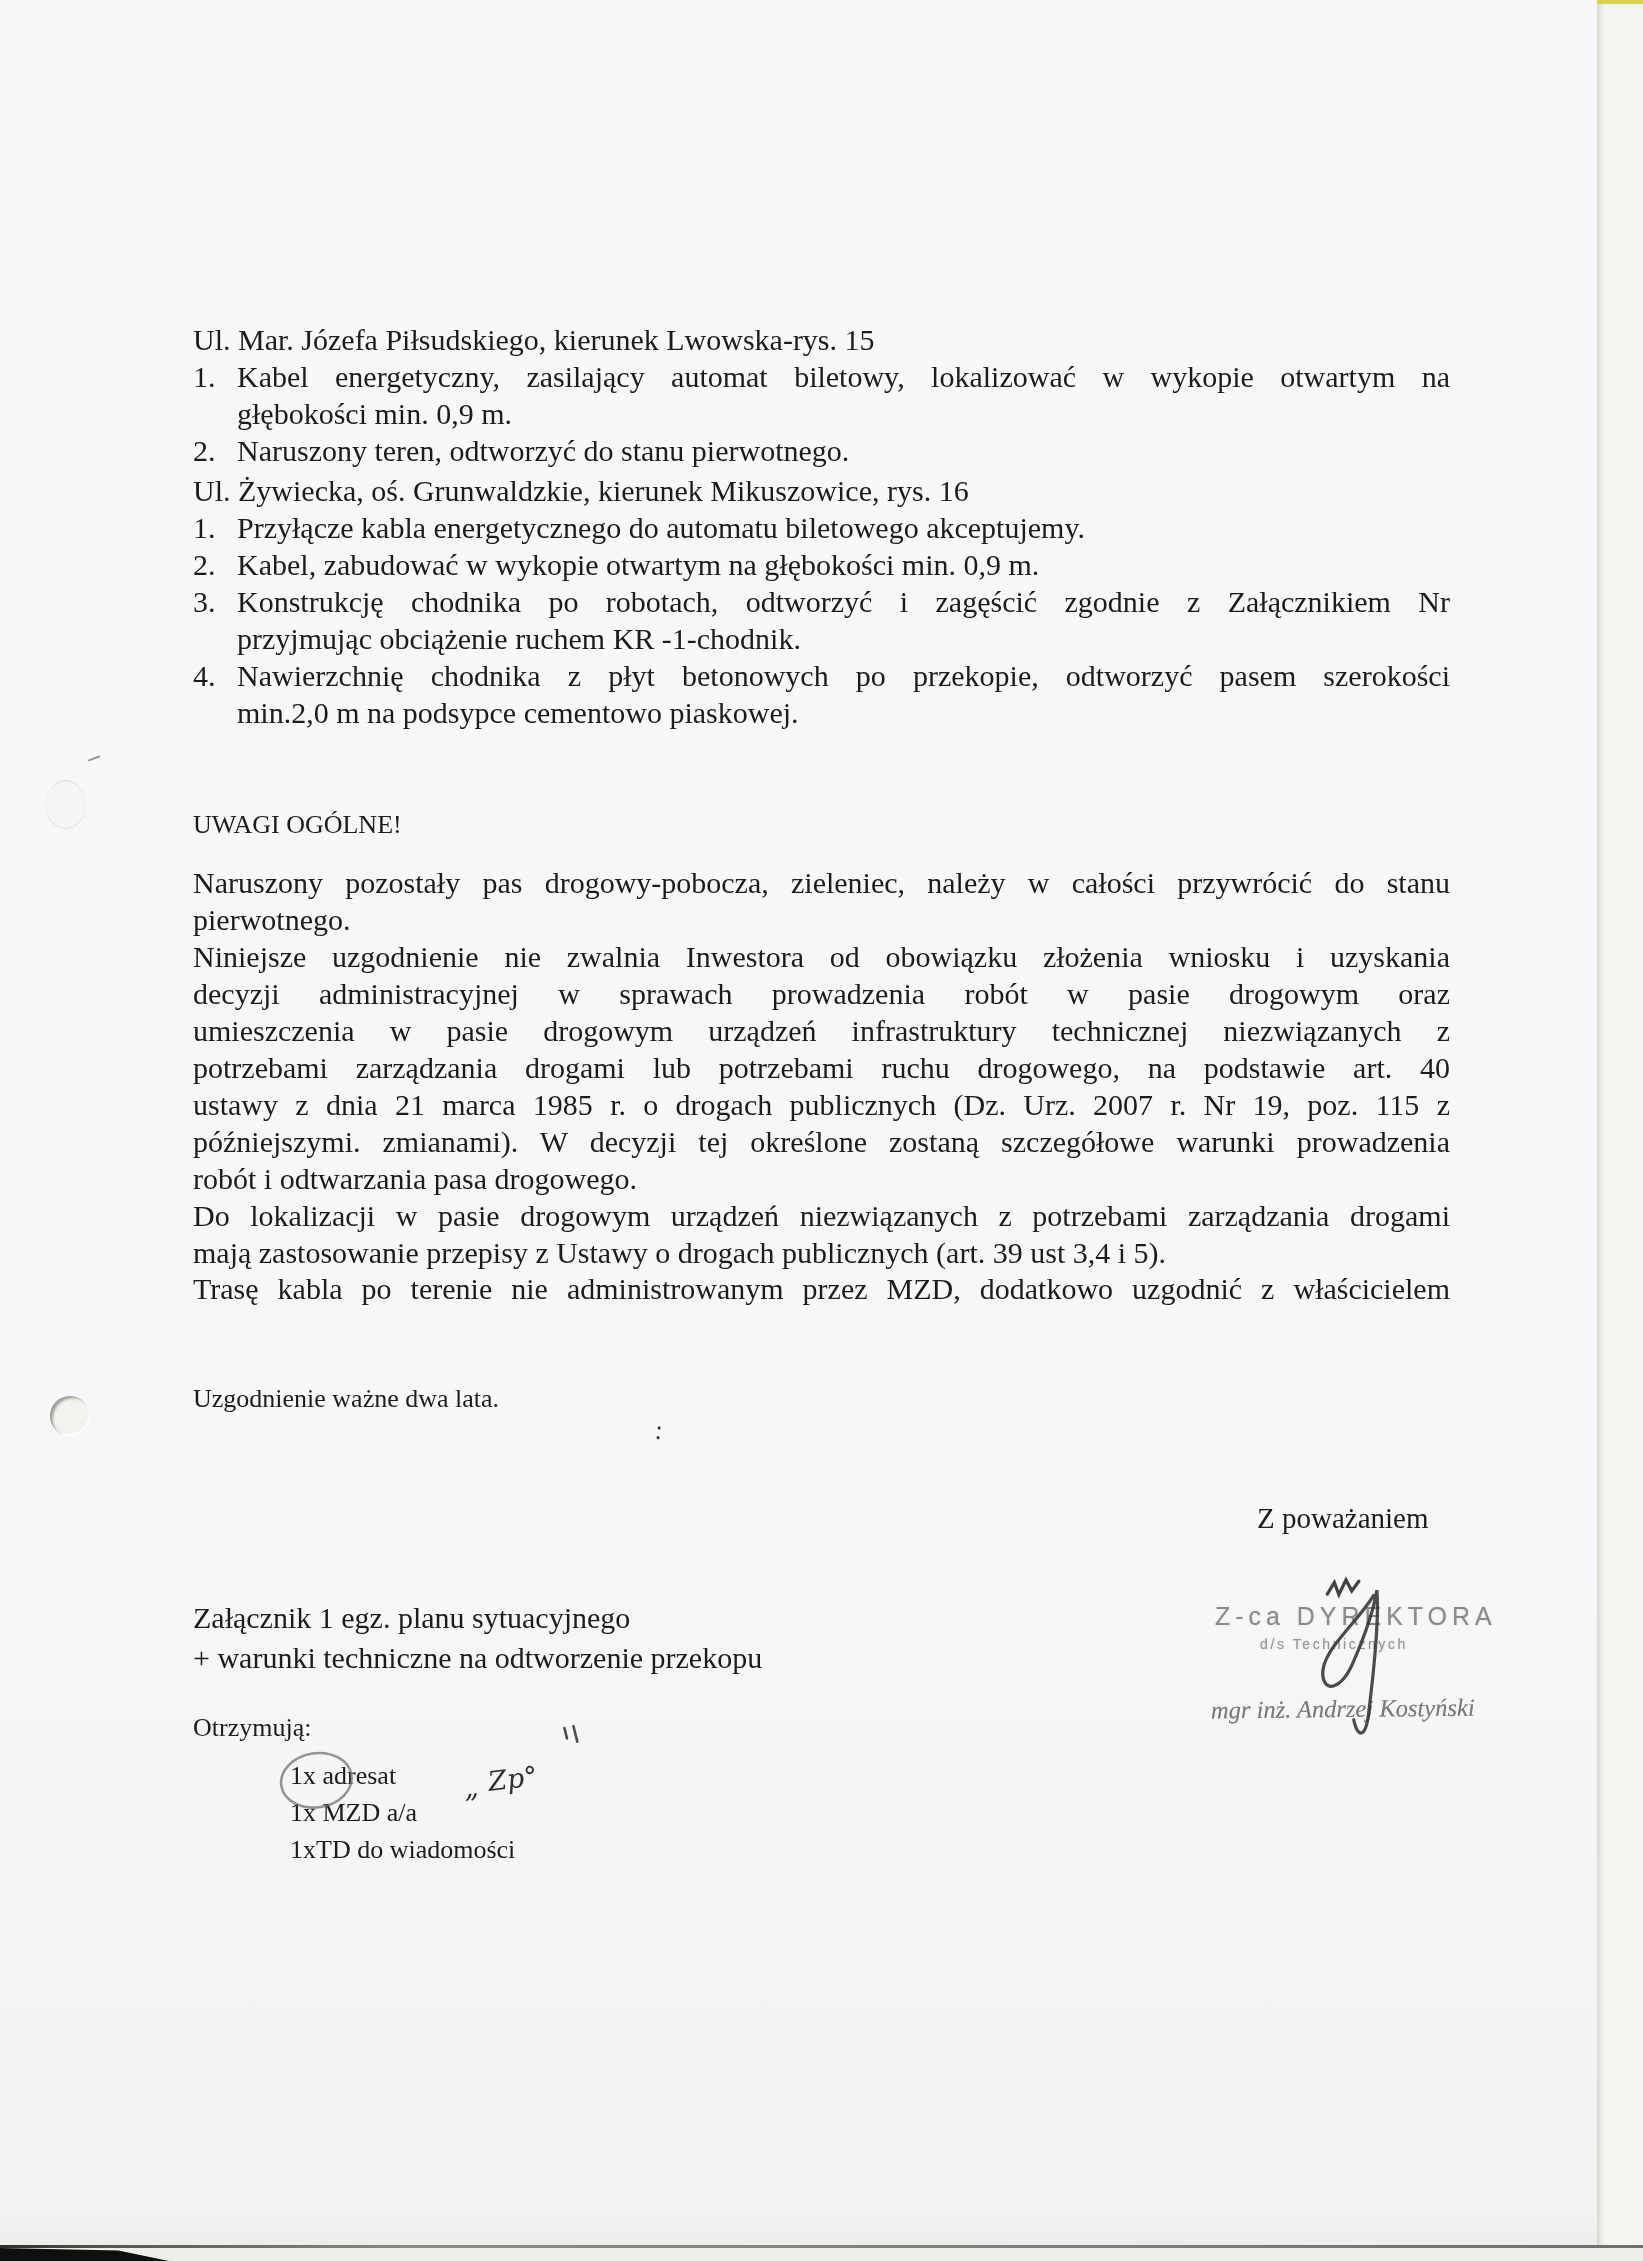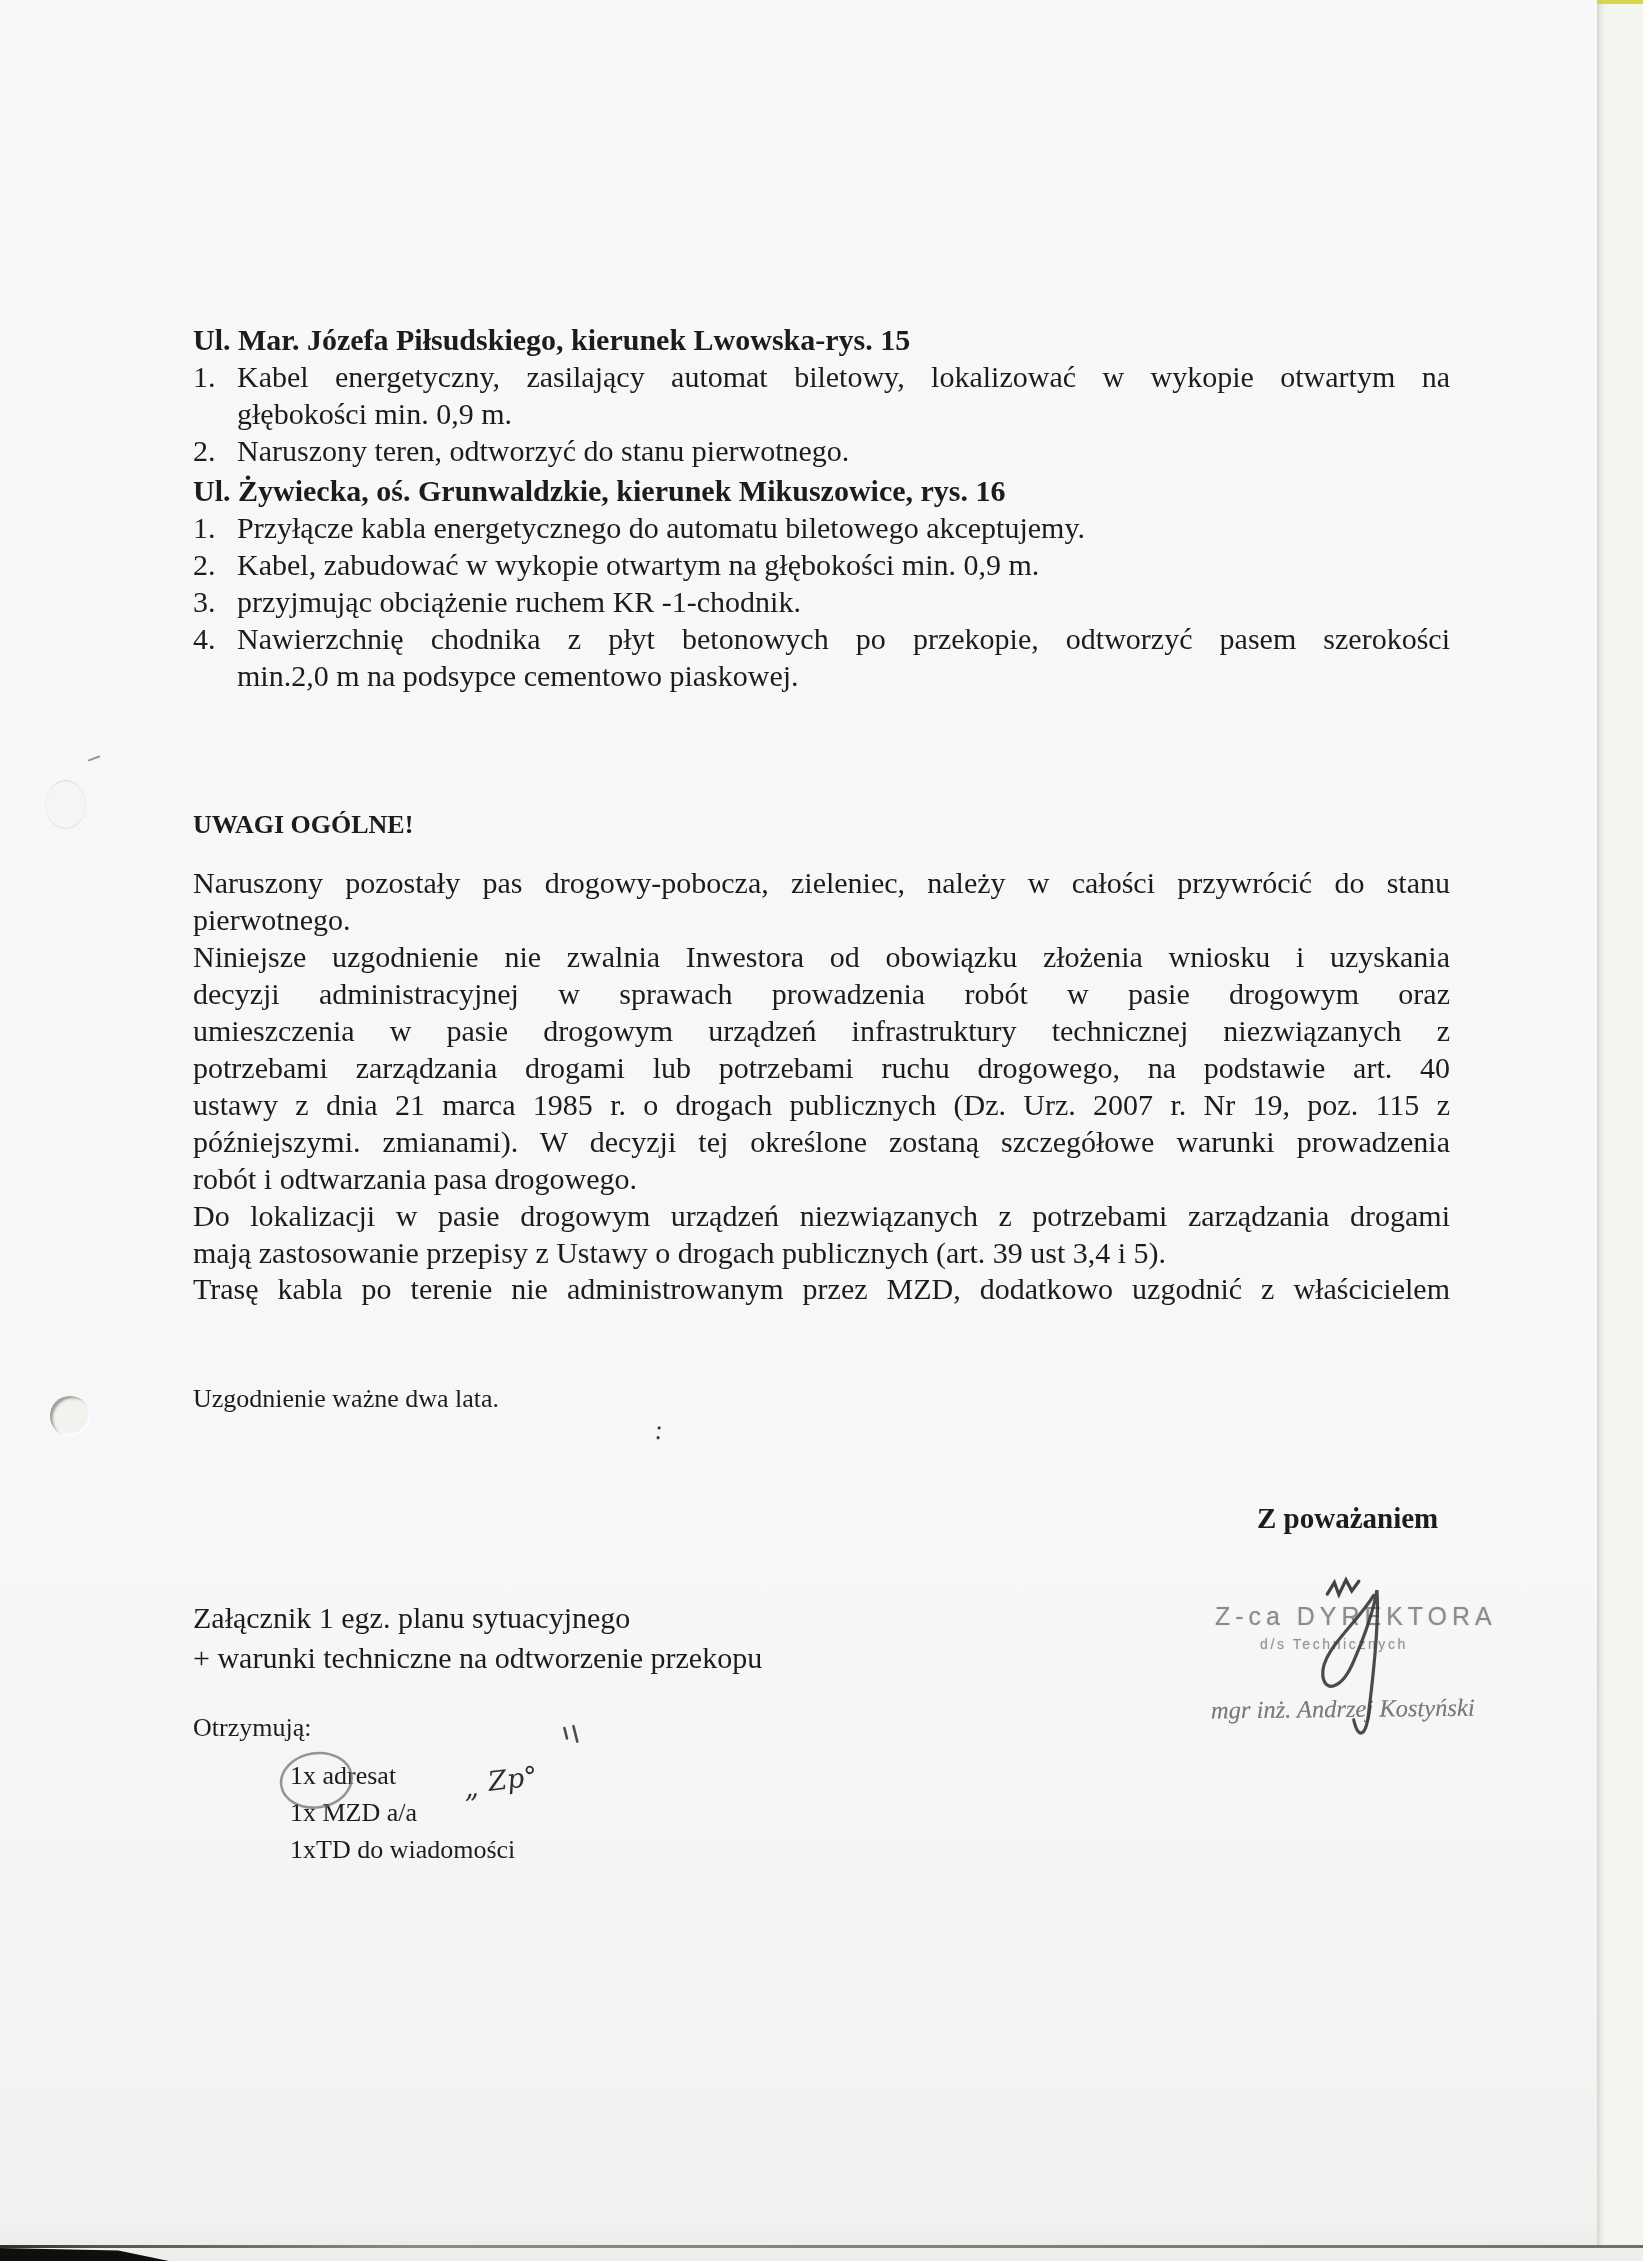--- a/index.html
+++ b/index.html
@@ -31,21 +31,21 @@
   .bottom-band{
     position:absolute;left:0;top:2248px;width:1643px;height:13.5px;
     background:#edf0ea;
   }
   .bottom-black{
     position:absolute;left:0;top:2248px;width:169px;height:13px;
     background:#0f0f0d;
     clip-path:polygon(0 0,70% 20%,100% 100%,0 100%);
   }
   .text{position:absolute;font-size:26px;line-height:37px;color:#1c1c1c;}
-  .b{font-weight:bold;}
+  .b{font-weight:normal;}
   .block{position:absolute;left:193px;width:1257px;font-size:30px;line-height:37px;}
   .li{position:relative;padding-left:44px;width:1213px;}
   .num{position:absolute;left:0;top:0;}
   .jline{text-align:justify;text-align-last:justify;}
   .stamp-title{
     position:absolute;font-family:"Liberation Sans","DejaVu Sans",sans-serif;
     font-size:26px;letter-spacing:5.2px;color:#7d7d7d;opacity:.88;
     transform:scaleX(.96);transform-origin:left top;
     text-shadow:0 0 1.3px rgba(130,130,130,.55);
     white-space:nowrap;
@@ -102,20 +102,21 @@
     <div class="li">
       <span class="num">1.</span>
       <div>Przyłącze kabla energetycznego do automatu biletowego akceptujemy.</div>
     </div>
     <div class="li">
       <span class="num">2.</span>
       <div>Kabel, zabudować w wykopie otwartym na głębokości min. 0,9 m.</div>
     </div>
     <div class="li">
       <span class="num">3.</span>
+      <div class="jline">Konstrukcję chodnika po robotach, odtworzyć i zagęścić zgodnie z Załącznikiem Nr</div>
       <div>przyjmując obciążenie ruchem KR -1-chodnik.</div>
     </div>
     <div class="li">
       <span class="num">4.</span>
       <div class="jline">Nawierzchnię chodnika z płyt betonowych po przekopie, odtworzyć pasem szerokości</div>
       <div>min.2,0 m na podsypce cementowo piaskowej.</div>
     </div>
   </div>
 
   <div class="text b" style="left:193px;top:806px">UWAGI OGÓLNE!</div>

